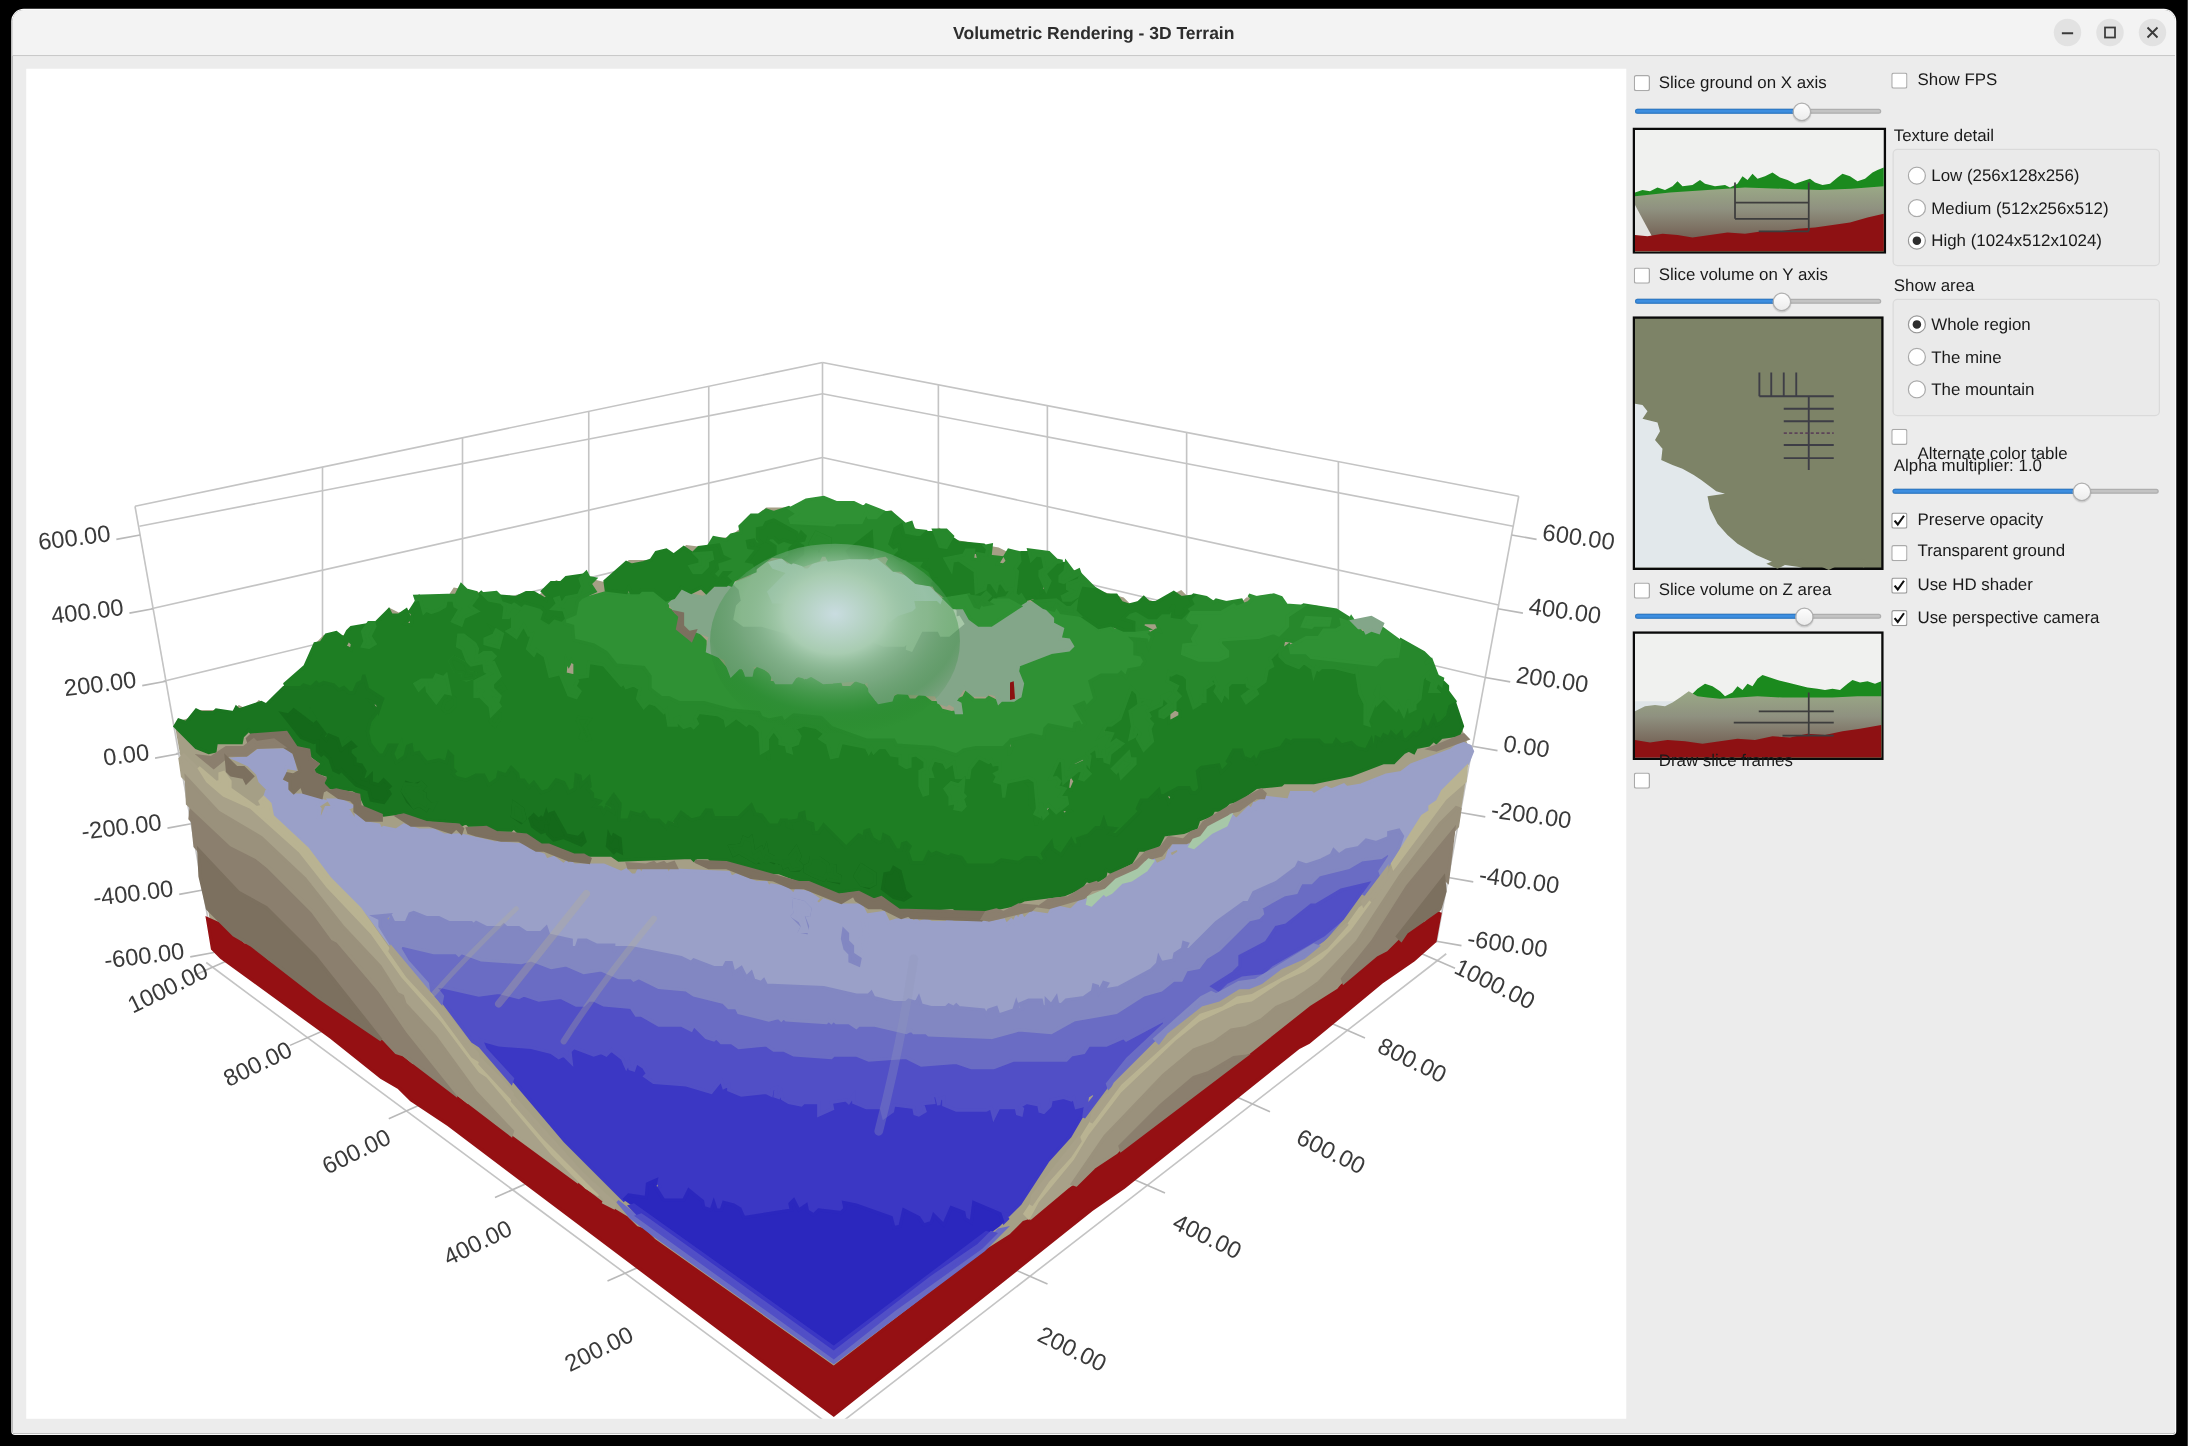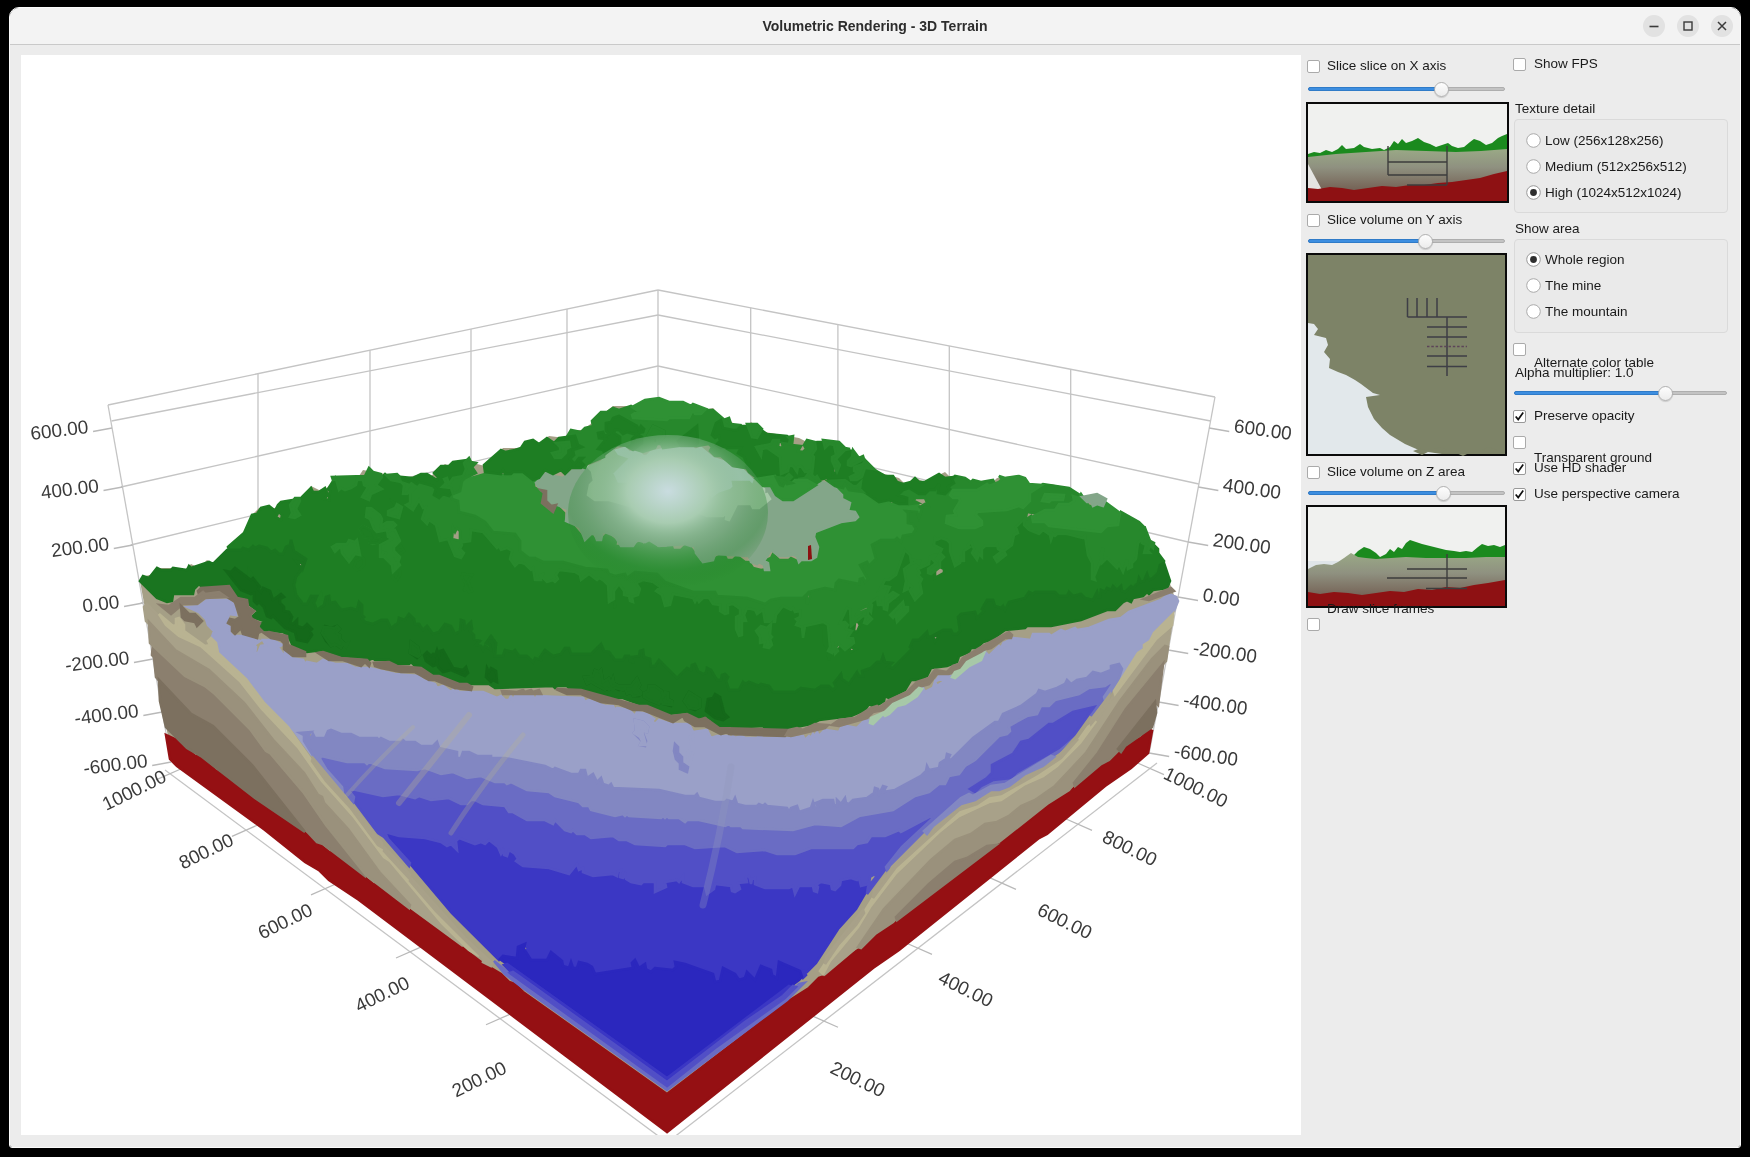--- a/index.html
+++ b/index.html
@@ -255,21 +255,21 @@
 <path d="M787,491 l3,-1 1,14 -4,1 z" fill="#8b1111"></path>
 </g>
 </svg></div>
  <div class="panel">
 
   <div style="position:absolute;left:6px;top:5px">
         <span class="cb"><svg width="13" height="13" viewBox="0 0 13 13">
             <rect x="0.5" y="0.5" width="12" height="12" rx="1.5" fill="#fff" stroke="#aaa"></rect>
           </svg></span>
       </div>
-  <div class="lbl" style="left:26px;top:3px">Slice slice on X axis</div>
+  <div class="lbl" style="left:26px;top:3px">Slice ground on X axis</div>
   <div class="track" style="left:7px;top:32px;width:197px"></div>
 <div class="trackfill" style="left:7px;top:32px;width:134px"></div>
 <div class="thumb" style="left:133px;top:27px"></div>
   <div class="preview" style="left:5px;top:47px"><svg width="203" height="101" viewBox="0 0 203 101">
 <rect x="0" y="0" width="203" height="101" fill="#0a0a0a"></rect>
 <rect x="2" y="2" width="199" height="97" fill="#f0f1ef"></rect>
 <defs>
             <linearGradient id="pg1" x1="0" y1="0" x2="0" y2="1">
 <stop offset="0" stop-color="#9aa986"></stop>
               <stop offset="0.35" stop-color="#8f9180"></stop>
@@ -405,21 +405,21 @@
             <rect x="0.5" y="0.5" width="12" height="12" rx="1.5" fill="#fff" stroke="#999"></rect>
             <path d="M2.7,6.5 L5.2,9.6 L10.2,2.6" stroke="#111" stroke-width="1.7" fill="none"></path>
           </svg></span>
       </div>
   <div class="lbl" style="left:233px;top:353px">Preserve opacity</div>
   <div style="position:absolute;left:212px;top:381px">
         <span class="cb"><svg width="13" height="13" viewBox="0 0 13 13">
             <rect x="0.5" y="0.5" width="12" height="12" rx="1.5" fill="#fff" stroke="#aaa"></rect>
           </svg></span>
       </div>
-  <div class="lbl" style="left:233px;top:395px">Transparent ground</div>
+  <div class="lbl" style="left:233px;top:378px">Transparent ground</div>
   <div style="position:absolute;left:212px;top:407px">
         <span class="cb"><svg width="13" height="13" viewBox="0 0 13 13">
             <rect x="0.5" y="0.5" width="12" height="12" rx="1.5" fill="#fff" stroke="#999"></rect>
             <path d="M2.7,6.5 L5.2,9.6 L10.2,2.6" stroke="#111" stroke-width="1.7" fill="none"></path>
           </svg></span>
       </div>
   <div class="lbl" style="left:233px;top:405px">Use HD shader</div>
   <div style="position:absolute;left:212px;top:433px">
         <span class="cb"><svg width="13" height="13" viewBox="0 0 13 13">
             <rect x="0.5" y="0.5" width="12" height="12" rx="1.5" fill="#fff" stroke="#999"></rect>

